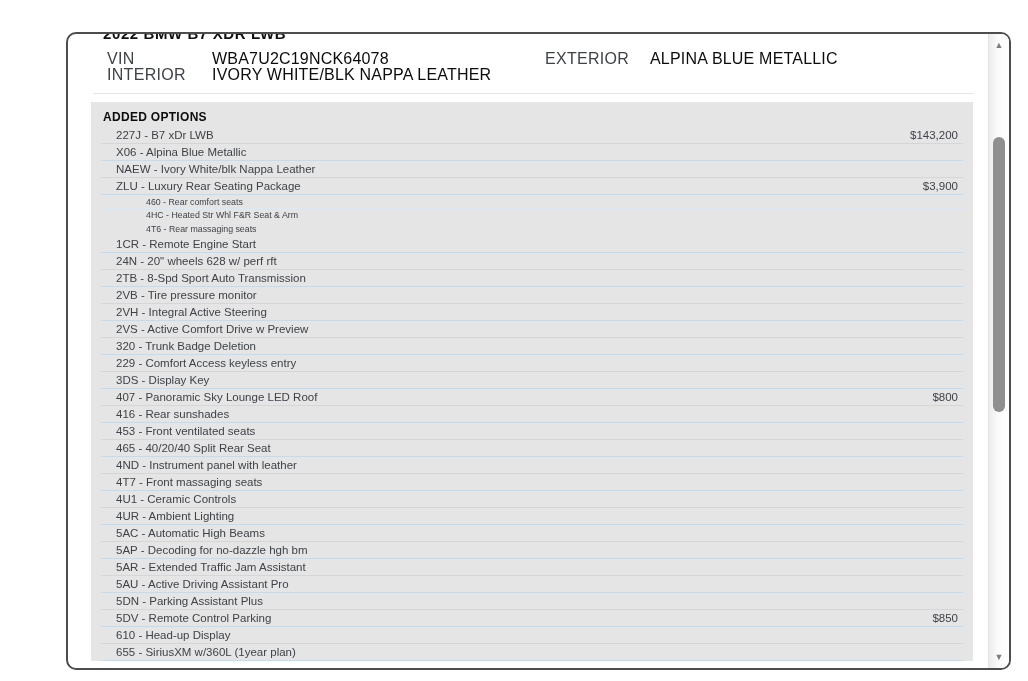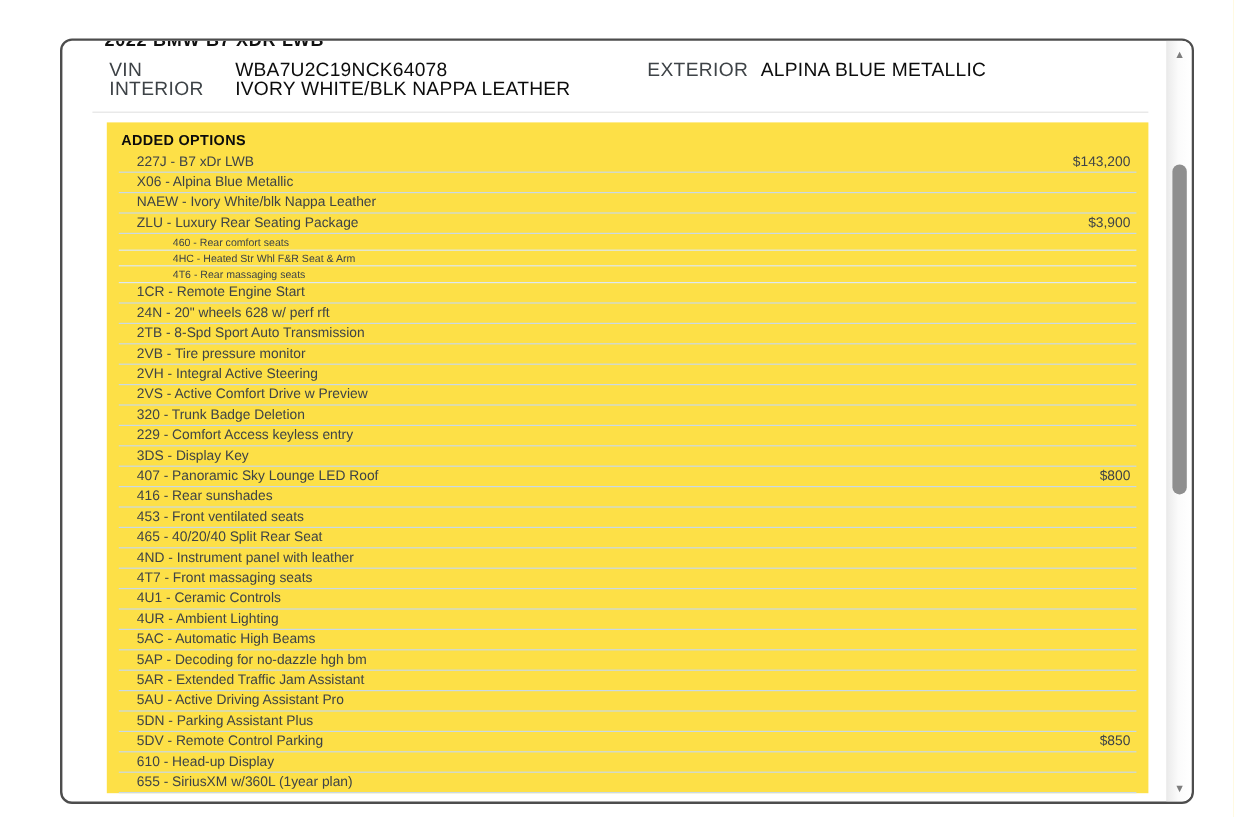--- a/index.html
+++ b/index.html
@@ -1,43 +1,43 @@
 <!DOCTYPE html>
 <html><head>
 <meta charset="utf-8">
 <style>
   * { margin:0; padding:0; box-sizing:border-box; }
   html,body { width:1028px; height:681px; background:#ffffff; overflow:hidden;
               font-family:"Liberation Sans", sans-serif; }
 
   .panel {
-    position:absolute; left:50px; top:32px; width:945px; height:638px;
+    position:absolute; left:66px; top:32px; width:945px; height:638px;
     background:#ffffff; border:2px solid #4d4d4d; border-radius:10px;
     overflow:hidden;
   }
   .panel-content {
     position:absolute; left:0; top:0; right:21px; bottom:0; overflow:hidden;
   }
 
   .vehicle-title {
     margin:-9px 0 0 35px; font-size:15px; line-height:18px; font-weight:bold;
     color:#111; letter-spacing:0.6px; text-transform:uppercase; white-space:nowrap;
   }
 
   .meta { margin:8px 0 0 39px; font-size:16px; color:#3e4347; }
   .meta-row { display:flex; line-height:16px; }
   .meta-label { width:105px; letter-spacing:0.3px; }
   .meta-value { font-weight:normal; color:#0c0c0c; letter-spacing:0.2px; }
   .meta-value.col1 { width:333px; }
-  .meta-row .meta-label.col2 { width:105px;text-align:center; }
+  .meta-row .meta-label.col2 { width:105px; }
 
   .divider { height:1px; background:#e4e4e4; margin:10px 15px 0 25px; }
 
   .options-box {
-    margin:8px 15px 0 37px; background:#fde047; padding:6px 0 0 0;
+    margin:8px 15px 0 23px; background:#e5e5e5; padding:6px 0 0 0;
   }
   .options-header {
     font-size:12px; font-weight:bold; color:#0c0c0c; letter-spacing:0.3px;
     padding:2px 0 3px 12px; line-height:14px;
   }
   .opt-row {
     display:flex; justify-content:space-between; align-items:flex-end;
     margin:0 10px; height:17px; border-bottom:1px solid #c9d9e6;
     font-size:11.5px; color:#3e4347; line-height:15px;
   }

